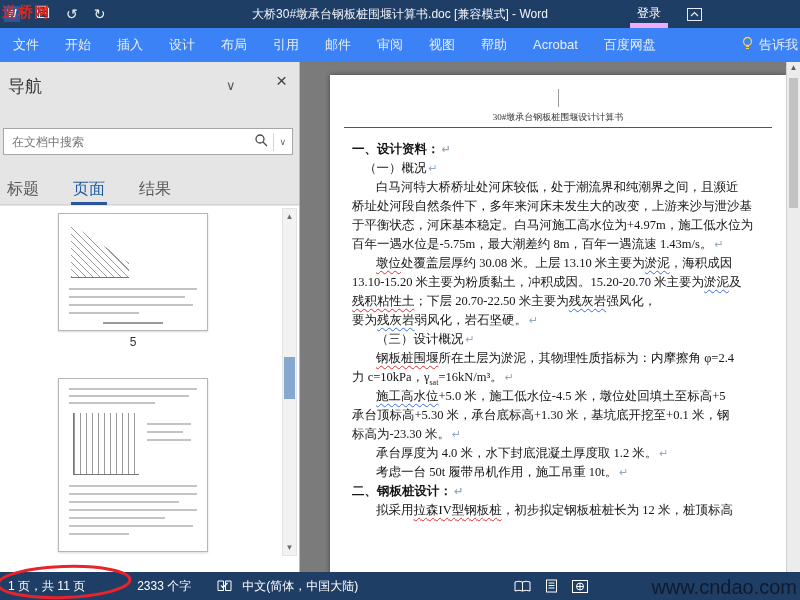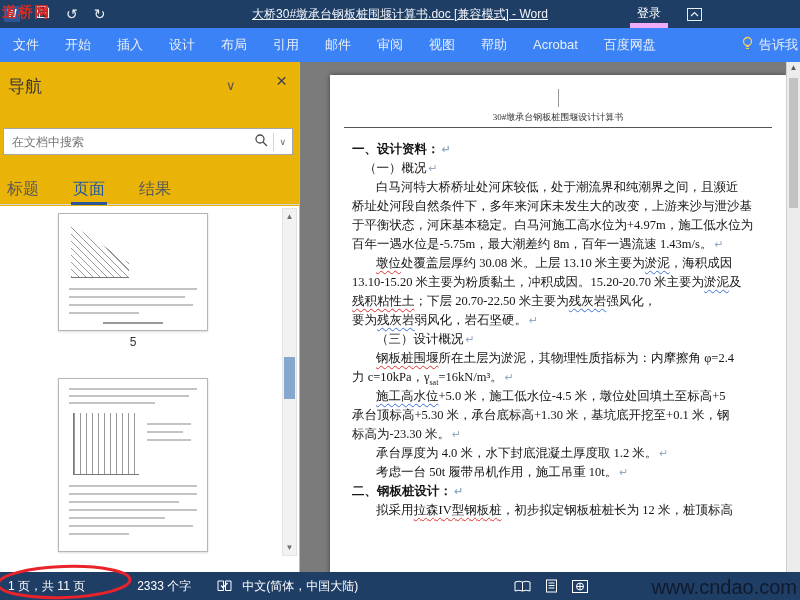--- a/index.html
+++ b/index.html
@@ -4,31 +4,31 @@
 <style>
   * { margin:0; padding:0; box-sizing:border-box; }
   body { font-family:"Liberation Sans",sans-serif; }
   .window { position:relative; width:800px; height:600px; background:#7b7b7b; overflow:hidden; }
 
   
   .titlebar { position:absolute; left:0; top:0; right:0; height:28px; background:#1f3e66; color:#fff; z-index:5; }
   .qat { position:absolute; left:4px; top:5px; display:flex; gap:16px; align-items:center; }
   .qat .uni { font-size:14px; line-height:16px; color:#e9eef6; }
   .appicon { width:16px; height:16px; background:#2b579a; color:#fff; font-size:10px; font-weight:bold; text-align:center; line-height:16px; }
-  .win-title { position:absolute; left:0; right:0; top:0; height:28px; line-height:28px; text-align:center; font-size:12px; color:#f2f5fa;text-decoration:underline; }
+  .win-title { position:absolute; left:0; right:0; top:0; height:28px; line-height:28px; text-align:center; font-size:12px; color:#f2f5fa; }
   .signin { position:absolute; right:132px; top:3px; font-size:12px; color:#fff; padding:2px 7px 1px; border-bottom:5px solid #f0abfc; cursor:default; }
   .ribbon-opts { position:absolute; right:98px; top:7px; }
 
   
   .tabsrow { position:absolute; left:0; top:28px; right:0; height:34px; background:#3b82f6; display:flex; align-items:center; color:#e8eef7; font-size:13px; z-index:5; }
   .rtab { padding:0 13px; height:34px; line-height:34px; white-space:nowrap; cursor:default; }
   .tellme { margin-left:auto; display:flex; align-items:center; gap:5px; padding-right:2px; white-space:nowrap; }
 
   
-  .navpane { position:absolute; left:0; top:62px; width:300px; bottom:28px; background:#eab308; border-right:1px solid #b9b9b9; z-index:2; }
+  .navpane { position:absolute; left:0; top:62px; width:300px; bottom:28px; background:#e5e5e5; border-right:1px solid #b9b9b9; z-index:2; }
   .nav-title { position:absolute; left:8px; top:13px; font-size:17px; color:#3b3b3b; }
   .nav-chevron { position:absolute; left:226px; top:16px; font-size:13px; color:#555; cursor:default; }
   .nav-close { position:absolute; left:276px; top:8px; font-size:19px; color:#444; cursor:default; }
   .nav-search { position:absolute; left:3px; top:66px; width:290px; height:27px; background:#fff; border:1px solid #a6a6a6; display:flex; align-items:center; }
   .nav-search input { flex:1; border:none; outline:none; background:transparent; font-size:12px; color:#444; padding-left:8px; font-family:"Liberation Sans",sans-serif; }
   .nav-search input::placeholder { color:#767676; opacity:1; }
   .search-div { width:1px; height:18px; background:#d5d5d5; margin:0 5px; }
   .search-chev { font-size:9px; color:#666; padding-right:6px; }
   .nav-tabs { position:absolute; left:0; top:112px; right:0; height:31px; border-bottom:1px solid #d4d4d4; display:flex; gap:30px; padding-left:5px; font-size:16px; color:#595959; }
   .ntab { height:31px; line-height:29px; padding:0 2px; cursor:default; }

